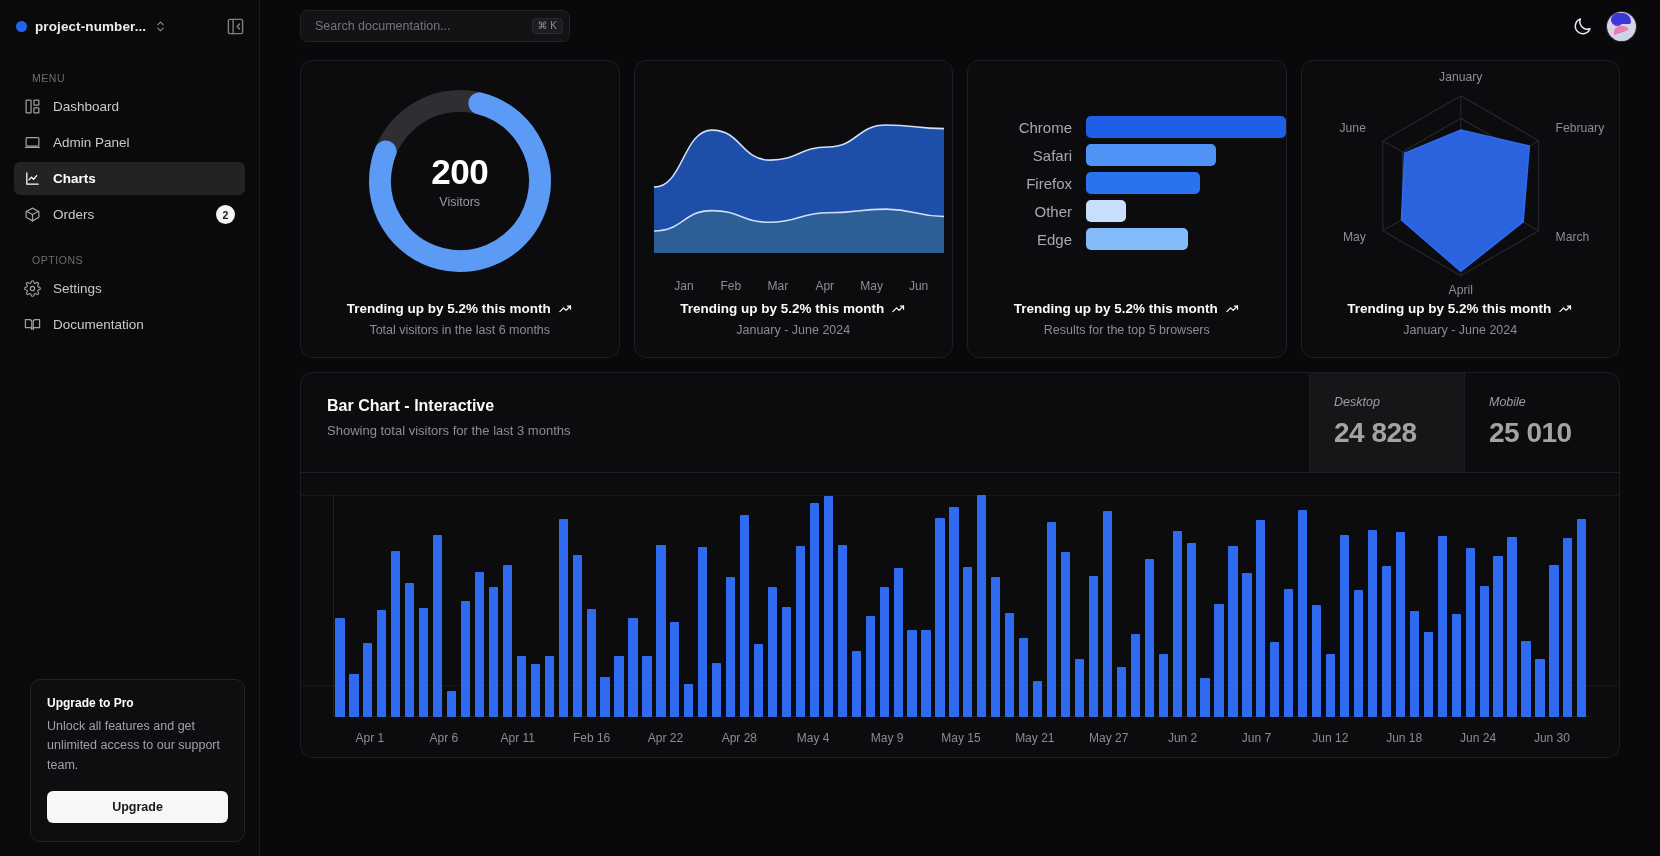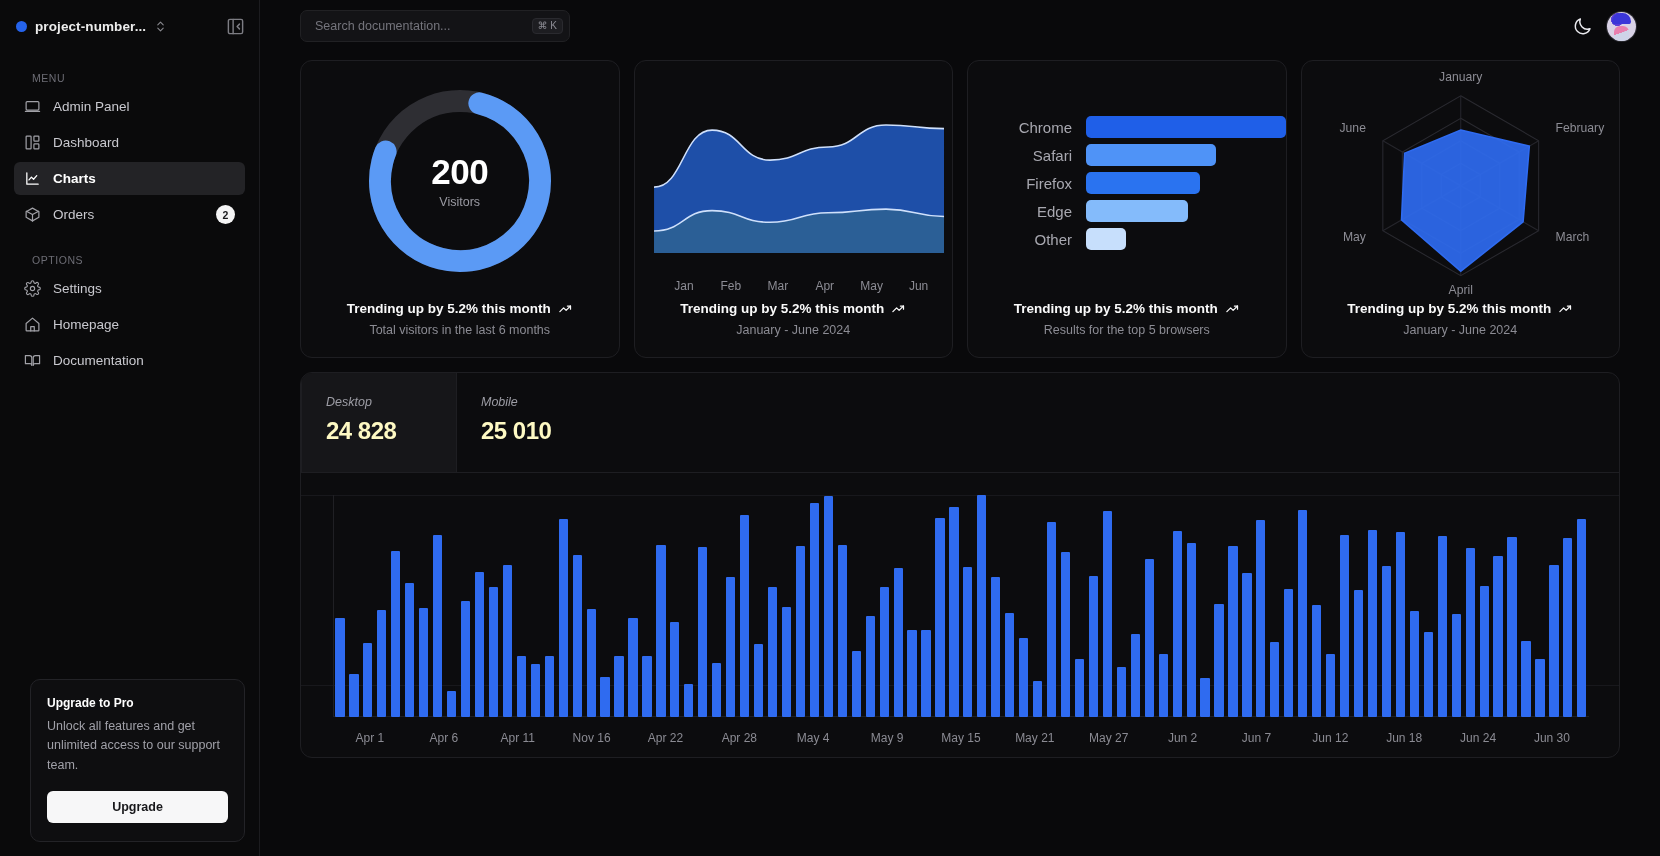--- a/index.html
+++ b/index.html
@@ -167,21 +167,21 @@
   .big-head-left { flex: 1; padding: 24px 26px; min-width: 0; }
   .big-title { font-size: 16px; font-weight: 700; color: #fafafa; }
   .big-sub { font-size: 13px; color: #8c8c94; margin-top: 8px; }
   .stat-tab {
     width: 155px; flex: 0 0 155px; border-left: 1px solid #1e1e22;
     padding: 22px 24px 0; cursor: pointer;
     display: flex; flex-direction: column; gap: 8px;
   }
   .stat-tab.active { background: #161619; }
   .stat-label { font-size: 12.5px; color: #9d9da5; font-style: italic; }
-  .stat-value { font-size: 24px; font-weight: 700; color: #fef9c3; letter-spacing: -.5px; }
+  .stat-value { font-size: 28px; font-weight: 700; color: #a3a3a3; letter-spacing: -.5px; }
 
   .big-viz { flex: 1; position: relative; padding: 20px 36px 0 30px; }
   .bars-area { position: absolute; left: 32px; right: 30px; top: 22px; bottom: 40px; }
   .grid-line { position: absolute; left: 0; right: 0; height: 1px; background: #18181c; }
   .bars-flex { position: absolute; inset: 0; display: flex; align-items: flex-end; gap: 0; }
   .bar-slot { flex: 1; display: flex; justify-content: center; align-items: flex-end; height: 100%; }
   .bar { width: 66%; background: #2f6bf0; border-radius: 1px; }
   .big-xlabels {
     position: absolute; left: 32px; right: 30px; bottom: 12px;
     display: flex;
@@ -208,32 +208,32 @@
           <rect x="3" y="3" width="18" height="18" rx="2"></rect>
           <path d="M9 3v18"></path>
           <path d="M17 9l-3 3 3 3"></path>
         </svg>
     </div>
 
     <div class="sb-group-label">MENU</div>
     <nav class="sb-list">
       <div class="sb-item">
         <svg class="ico" viewBox="0 0 24 24" fill="none" stroke="#b6b6bd" stroke-width="1.7" stroke-linecap="round" stroke-linejoin="round">
-            <rect x="3" y="5" width="18" height="12" rx="1.5"></rect>
-            <path d="M2 19h20"></path>
-          </svg>
-        <span>Admin Panel</span>
-      </div>
-      <div class="sb-item">
-        <svg class="ico" viewBox="0 0 24 24" fill="none" stroke="#b6b6bd" stroke-width="1.7" stroke-linecap="round" stroke-linejoin="round">
             <rect x="3" y="3" width="7" height="18" rx="1"></rect>
             <rect x="14" y="3" width="7" height="7" rx="1"></rect>
             <rect x="14" y="14" width="7" height="7" rx="1"></rect>
           </svg>
         <span>Dashboard</span>
+      </div>
+      <div class="sb-item">
+        <svg class="ico" viewBox="0 0 24 24" fill="none" stroke="#b6b6bd" stroke-width="1.7" stroke-linecap="round" stroke-linejoin="round">
+            <rect x="3" y="5" width="18" height="12" rx="1.5"></rect>
+            <path d="M2 19h20"></path>
+          </svg>
+        <span>Admin Panel</span>
       </div>
       <div class="sb-item active">
         <svg class="ico" viewBox="0 0 24 24" fill="none" stroke="#ffffff" stroke-width="1.8" stroke-linecap="round" stroke-linejoin="round">
             <path d="M4 4v16h16"></path>
             <path d="M7 14l3.5-4 3 3L18 8"></path>
           </svg>
         <span>Charts</span>
       </div>
       <div class="sb-item">
         <svg class="ico" viewBox="0 0 24 24" fill="none" stroke="#b6b6bd" stroke-width="1.7" stroke-linecap="round" stroke-linejoin="round">
@@ -247,27 +247,20 @@
     </nav>
 
     <div class="sb-group-label">OPTIONS</div>
     <nav class="sb-list">
       <div class="sb-item">
         <svg class="ico" viewBox="0 0 24 24" fill="none" stroke="#b6b6bd" stroke-width="1.6" stroke-linecap="round" stroke-linejoin="round">
             <circle cx="12" cy="12" r="3"></circle>
             <path d="M19.4 15a1.6 1.6 0 0 0 .3 1.8l.1.1a2 2 0 1 1-2.8 2.8l-.1-.1a1.6 1.6 0 0 0-1.8-.3 1.6 1.6 0 0 0-1 1.5V21a2 2 0 1 1-4 0v-.1A1.6 1.6 0 0 0 9 19.4a1.6 1.6 0 0 0-1.8.3l-.1.1a2 2 0 1 1-2.8-2.8l.1-.1a1.6 1.6 0 0 0 .3-1.8 1.6 1.6 0 0 0-1.5-1H3a2 2 0 1 1 0-4h.1A1.6 1.6 0 0 0 4.6 9a1.6 1.6 0 0 0-.3-1.8l-.1-.1a2 2 0 1 1 2.8-2.8l.1.1A1.6 1.6 0 0 0 9 4.6 1.6 1.6 0 0 0 10 3.1V3a2 2 0 1 1 4 0v.1a1.6 1.6 0 0 0 1 1.5 1.6 1.6 0 0 0 1.8-.3l.1-.1a2 2 0 1 1 2.8 2.8l-.1.1a1.6 1.6 0 0 0-.3 1.8v.1a1.6 1.6 0 0 0 1.5 1H21a2 2 0 1 1 0 4h-.1a1.6 1.6 0 0 0-1.5 1z"></path>
           </svg>
         <span>Settings</span>
-      </div>
-      <div class="sb-item">
-        <svg class="ico" viewBox="0 0 24 24" fill="none" stroke="#b6b6bd" stroke-width="1.7" stroke-linecap="round" stroke-linejoin="round">
-            <path d="M3 10.5L12 3l9 7.5V20a1 1 0 0 1-1 1H4a1 1 0 0 1-1-1z"></path>
-            <path d="M9.5 21v-6h5v6"></path>
-          </svg>
-        <span>Homepage</span>
       </div>
       <div class="sb-item">
         <svg class="ico" viewBox="0 0 24 24" fill="none" stroke="#b6b6bd" stroke-width="1.7" stroke-linecap="round" stroke-linejoin="round">
             <path d="M2 5h6a3 3 0 0 1 3 3v11a2.5 2.5 0 0 0-2.5-2.5H2z"></path>
             <path d="M22 5h-6a3 3 0 0 0-3 3v11a2.5 2.5 0 0 1 2.5-2.5H22z"></path>
           </svg>
         <span>Documentation</span>
       </div>
     </nav>
 
@@ -366,29 +359,29 @@
                     <div class="hbar-fill" style="width: 65%; background: rgb(79, 147, 247);"></div>
                   </div>
                 </div>
                 <div class="hbar-row">
                   <div class="hbar-label">Firefox</div>
                   <div class="hbar-track">
                     <div class="hbar-fill" style="width: 57%; background: rgb(42, 115, 240);"></div>
                   </div>
                 </div>
                 <div class="hbar-row">
+                  <div class="hbar-label">Other</div>
+                  <div class="hbar-track">
+                    <div class="hbar-fill" style="width: 20%; background: rgb(199, 223, 252);"></div>
+                  </div>
+                </div>
+                <div class="hbar-row">
                   <div class="hbar-label">Edge</div>
                   <div class="hbar-track">
                     <div class="hbar-fill" style="width: 51%; background: rgb(132, 187, 251);"></div>
-                  </div>
-                </div>
-                <div class="hbar-row">
-                  <div class="hbar-label">Other</div>
-                  <div class="hbar-track">
-                    <div class="hbar-fill" style="width: 20%; background: rgb(199, 223, 252);"></div>
                   </div>
                 </div>
               </div>
           </div>
           <div class="card-foot">
             <div class="foot-main">
               <span>Trending up by 5.2% this month</span>
               <svg class="trend-ico" viewBox="0 0 24 24" fill="none" stroke="#fafafa" stroke-width="2" stroke-linecap="round" stroke-linejoin="round">
                   <path d="M3 17l6-6 4 4 7-7"></path>
                   <path d="M15 8h5v5"></path>
@@ -428,20 +421,24 @@
                   <path d="M15 8h5v5"></path>
                 </svg>
             </div>
             <div class="foot-sub">January - June 2024</div>
           </div>
         </section>
       </div>
 
       <section class="big-card">
         <div class="big-head">
+          <div class="big-head-left">
+            <div class="big-title">Bar Chart - Interactive</div>
+            <div class="big-sub">Showing total visitors for the last 3 months</div>
+          </div>
           <div class="stat-tab active">
             <span class="stat-label">Desktop</span>
             <span class="stat-value">24 828</span>
           </div>
           <div class="stat-tab">
             <span class="stat-label">Mobile</span>
             <span class="stat-value">25 010</span>
           </div>
         </div>
         <div class="big-viz">
@@ -720,21 +717,21 @@
                 </div>
                 <div class="bar-slot">
                   <div class="bar" style="height: 89.2%; background: rgb(47, 107, 240);"></div>
                 </div>
               </div>
           </div>
           <div class="big-xlabels" id="big-xlabels">
               <span>Apr 1</span>
               <span>Apr 6</span>
               <span>Apr 11</span>
-              <span>Nov 16</span>
+              <span>Feb 16</span>
               <span>Apr 22</span>
               <span>Apr 28</span>
               <span>May 4</span>
               <span>May 9</span>
               <span>May 15</span>
               <span>May 21</span>
               <span>May 27</span>
               <span>Jun 2</span>
               <span>Jun 7</span>
               <span>Jun 12</span>

